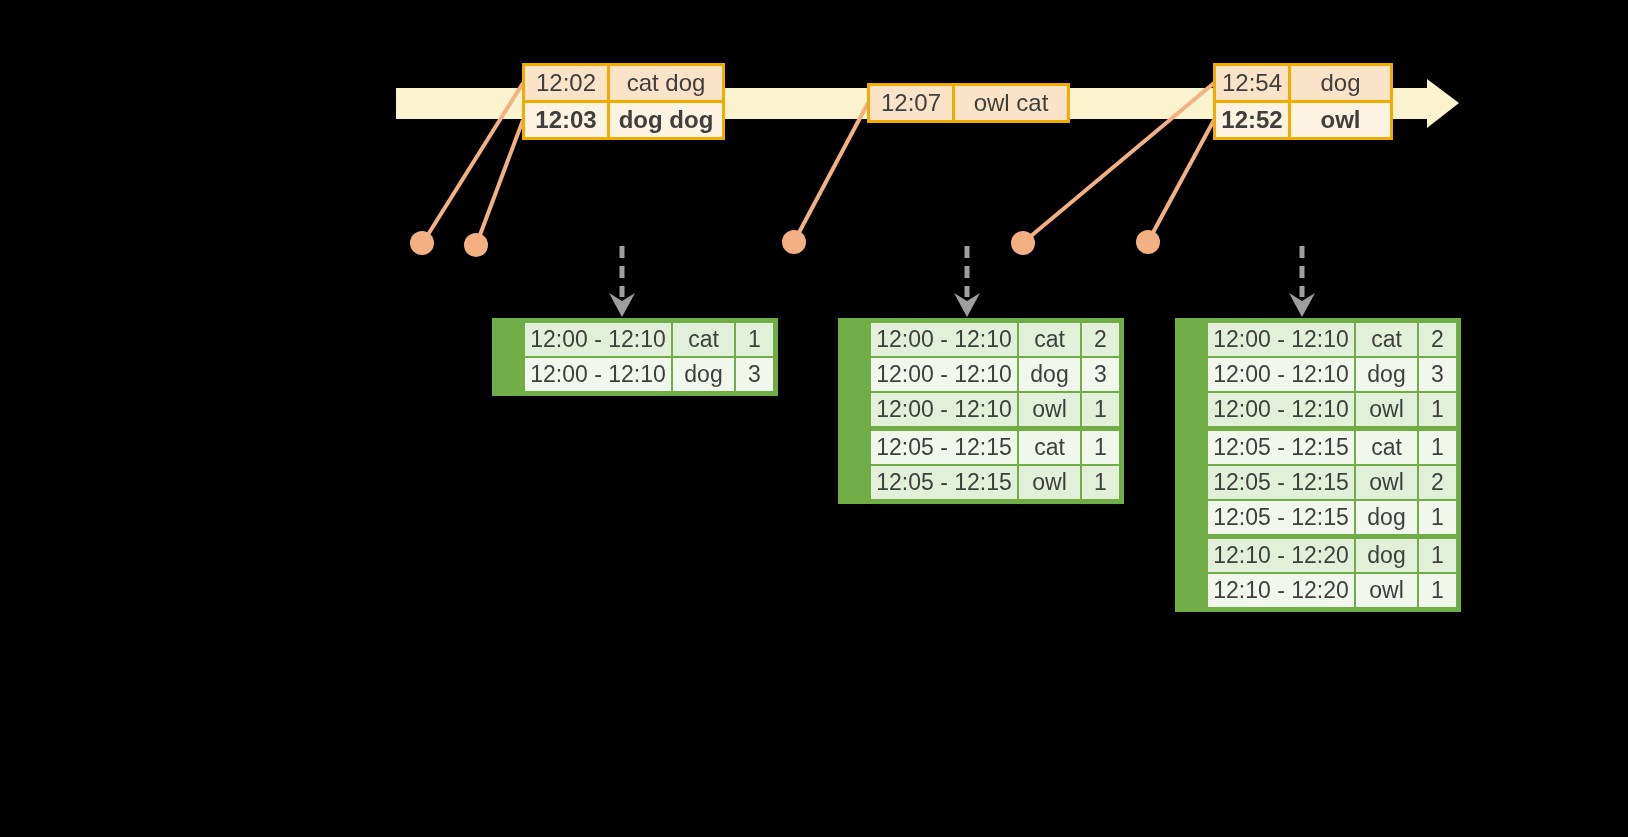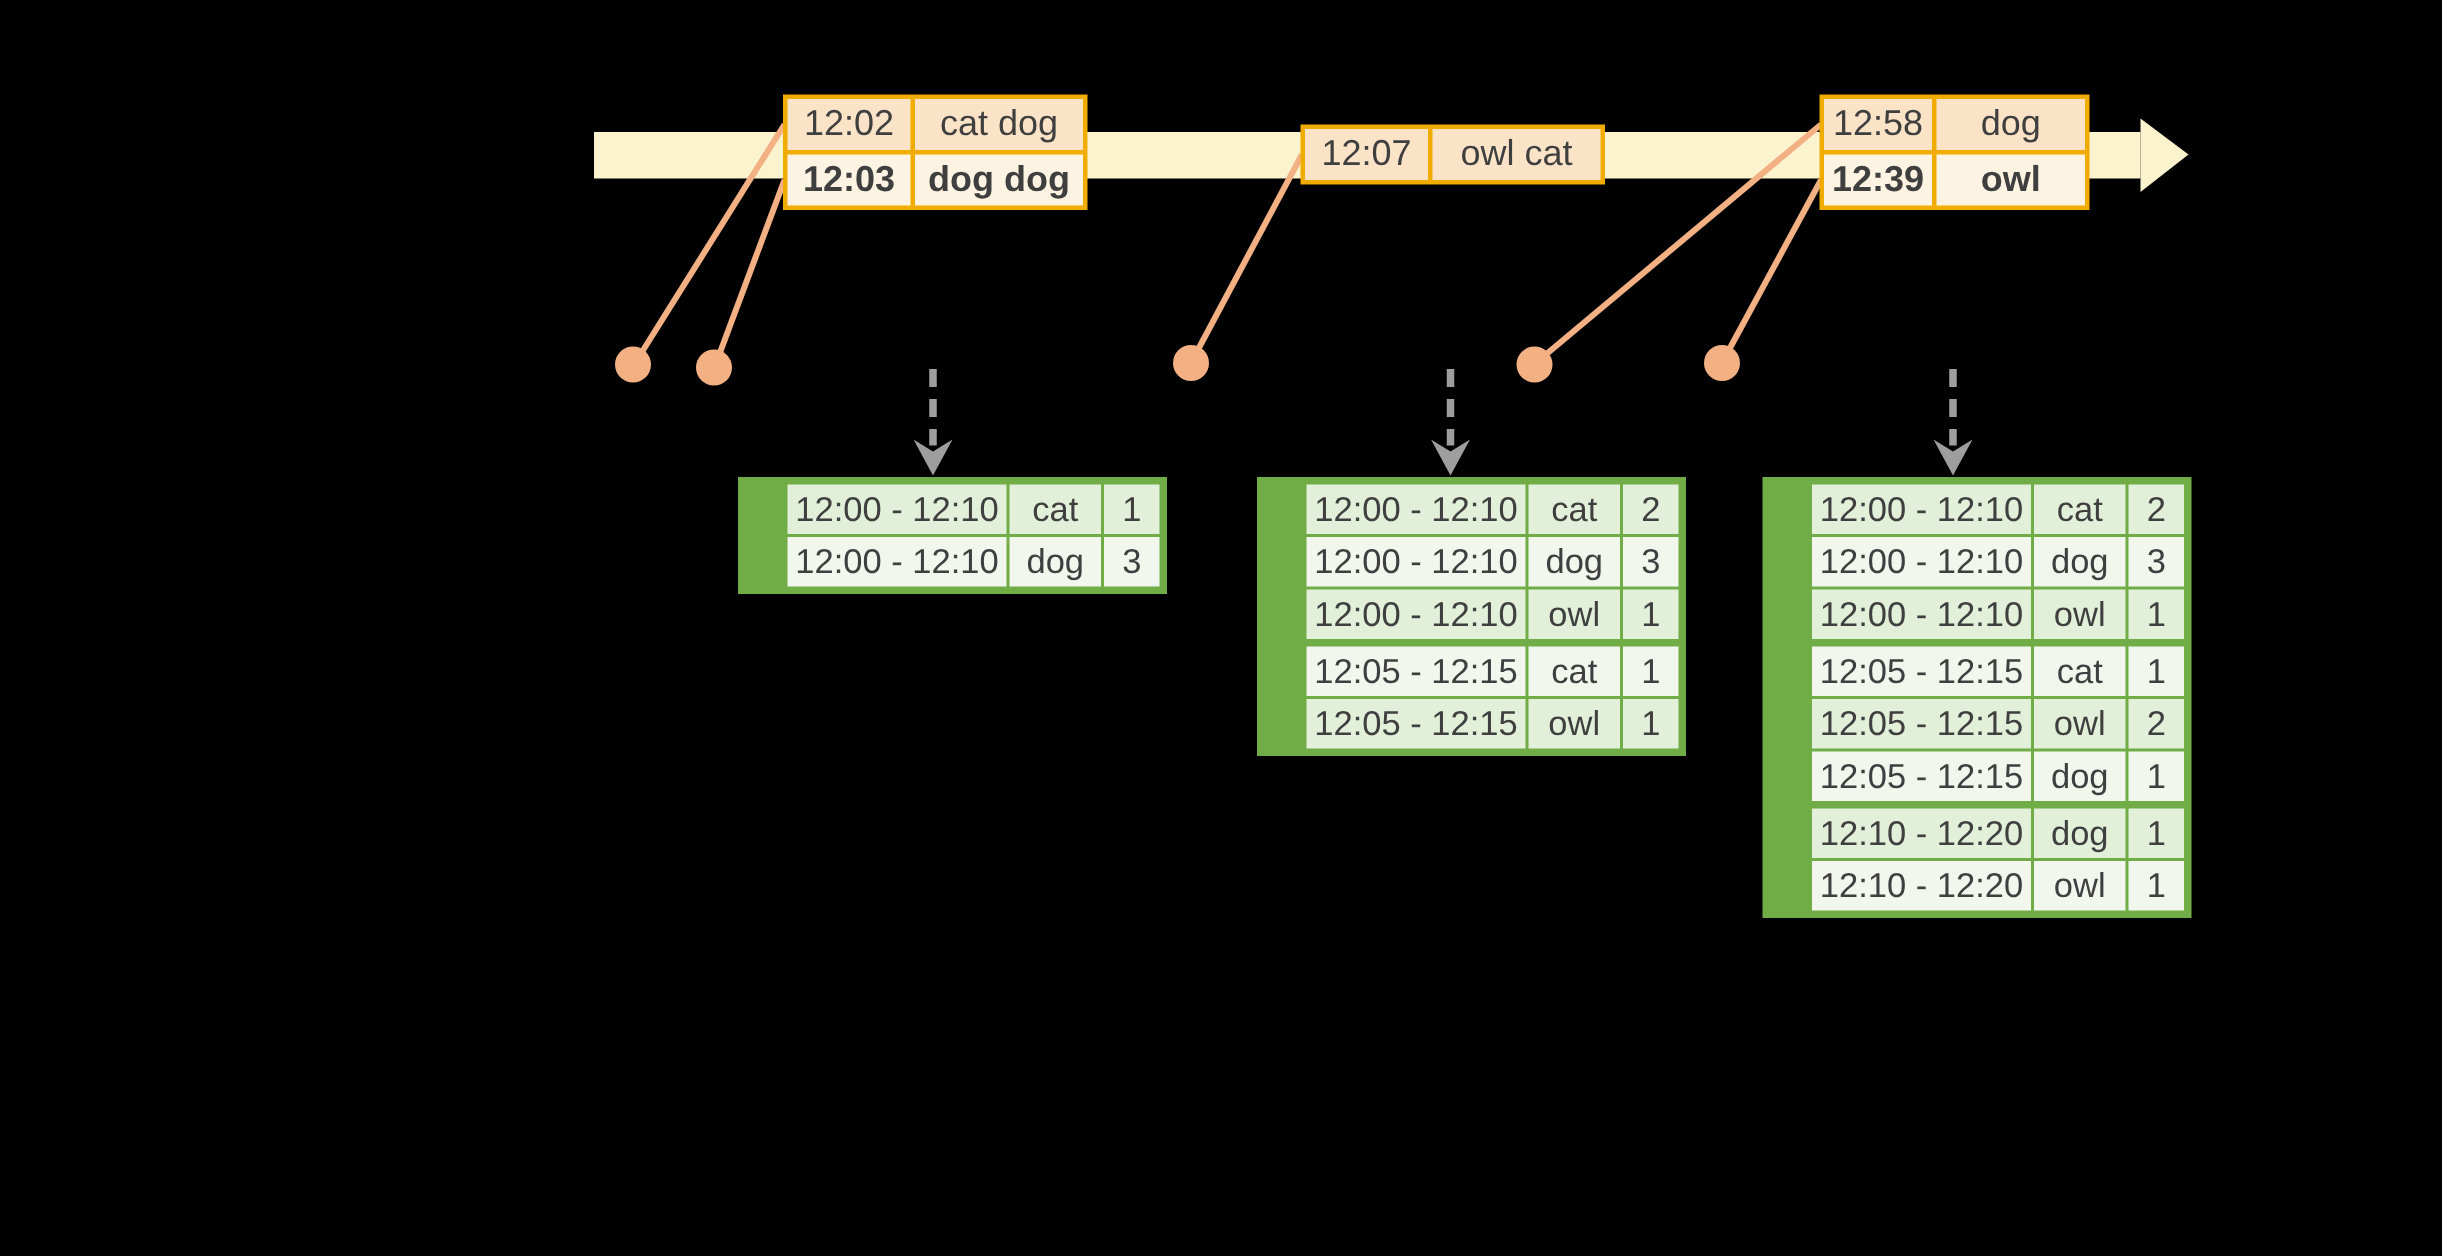--- a/index.html
+++ b/index.html
@@ -118,25 +118,25 @@
 
   <div class="event-table et-wide" style="left:867px; top:83px;">
     <div class="e-row">
       <div class="e-cell e-time e-dark">12:07</div>
       <div class="e-cell e-words e-dark">owl cat</div>
     </div>
   </div>
 
   <div class="event-table et-narrow" style="left:1213px; top:63px;">
     <div class="e-row">
-      <div class="e-cell e-time e-dark">12:58</div>
+      <div class="e-cell e-time e-dark">12:54</div>
       <div class="e-cell e-words e-dark">dog</div>
     </div>
     <div class="e-row">
-      <div class="e-cell e-time e-light">12:39</div>
+      <div class="e-cell e-time e-light">12:52</div>
       <div class="e-cell e-words e-light">owl</div>
     </div>
   </div>
 
   <div class="result-table" style="left:492px; top:318px;">
     <div class="g-row">
       <div class="g-cell g-window g-dark">12:00 - 12:10</div>
       <div class="g-cell g-word g-dark">cat</div>
       <div class="g-cell g-count g-dark">1</div>
     </div>

